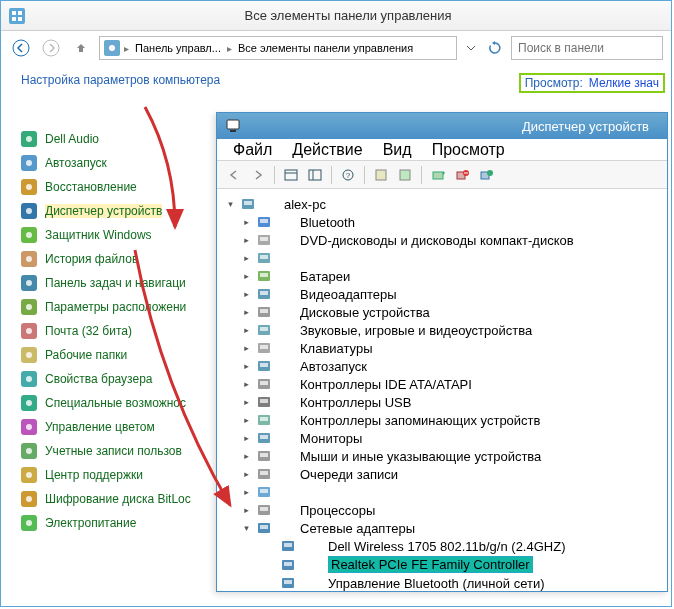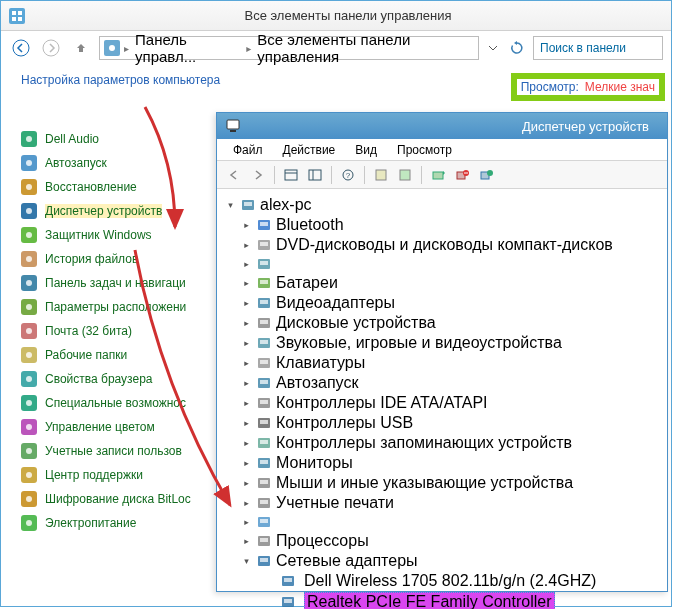--- a/index.html
+++ b/index.html
@@ -12,54 +12,54 @@
 .titlebar .appicon { width: 16px; height: 16px; margin-right: 8px; }
 .titlebar .title { flex: 1; text-align: center; color: #333; font-size: 13px; }
 
 
 .addressbar { height: 34px; display: flex; align-items: center; padding: 4px 8px; gap: 6px; }
 .navbtn { width: 24px; height: 24px; border-radius: 3px; border: 1px solid transparent; display: flex; align-items: center; justify-content: center; color: #888; font-size: 13px; cursor: pointer; }
 .navbtn.enabled { color: #1a6fb8; }
 .breadcrumb { flex: 1; border: 1px solid #bcbcbc; height: 24px; display: flex; align-items: center; padding: 0 4px; gap: 4px; background: #fff; }
 .breadcrumb .bicon { width: 16px; height: 16px; }
 .breadcrumb .sep { color: #777; font-size: 10px; }
-.breadcrumb .crumb { font-size: 15px; color: #000; padding: 0 2px; }
+.breadcrumb .crumb { font-size: 11px; color: #000; padding: 0 2px; }
 .refreshbtn { width: 20px; height: 20px; display: flex; align-items: center; justify-content: center; color: #3a7fb5; cursor: pointer; }
-.searchbox { border: 1px solid #bcbcbc; height: 24px; width: 130px; display: flex; align-items: center; padding: 0 6px; color: #0369a1; }
+.searchbox { border: 1px solid #bcbcbc; height: 24px; width: 152px; display: flex; align-items: center; padding: 0 6px; color: #737373; }
 
 
 .mainarea { display: flex; padding: 8px 0 0 20px; position: relative; }
 .heading { color: #2663b7; font-size: 12px; margin-bottom: 20px; }
-.viewby { position: absolute; right: 6px; top: 8px; border: 6px solid #84cc16; padding: 1px 4px; font-size: 12px; display: flex; gap: 6px; }
+.viewby { position: absolute; right: 6px; top: 8px; border: 2px solid #84cc16; padding: 1px 4px; font-size: 12px; display: flex; gap: 6px; }
 .viewby .lbl { color: #2663b7; }
-.viewby .val { color: #ef4444; }
+.viewby .val { color: #1d4ed8; }
 
 .cplinks { margin-top: 40px; }
 .cplink { display: flex; align-items: center; gap: 8px; padding: 4px 0; cursor: pointer; }
 .cplink .linkicon { width: 16px; height: 16px; flex-shrink: 0; }
 .cplink .linktext { color: #126b1f; font-size: 12px; }
 .cplink.hl .linktext { background: rgba(255,230,120,0.5); }
 
 
 .devmgr { position: absolute; left: 216px; top: 112px; width: 452px; height: 480px; background: #fff; border: 1px solid #4a90c8; box-shadow: -2px 2px 6px rgba(0,0,0,0.15); }
 .dm-title { height: 26px; background: linear-gradient(#6aa9d1, #4a90c8); display: flex; align-items: center; padding: 0 8px; color: #fff; font-size: 13px; }
 .dm-title .dmicon { width: 16px; height: 16px; margin-right: 6px; }
 .dm-title .dmtitle { flex: 1; text-align: right; padding-right: 10px; }
-.dm-menu { height: 22px; display: flex; align-items: center; padding: 0 8px; gap: 4px; font-size: 12px; border-bottom: 1px solid #d5d5d5; }
+.dm-menu { height: 22px; display: flex; align-items: center; padding: 0 8px; gap: 4px; font-size: 16px; border-bottom: 1px solid #d5d5d5; }
 .dm-menu .mi { padding: 0 8px; cursor: pointer; }
 .dm-toolbar { height: 28px; display: flex; align-items: center; padding: 0 6px; gap: 2px; border-bottom: 1px solid #d5d5d5; background: #f7f7f7; }
 .tbbtn { width: 22px; height: 22px; display: flex; align-items: center; justify-content: center; cursor: pointer; border: 1px solid transparent; }
 .tbsep { width: 1px; height: 18px; background: #c8c8c8; margin: 0 3px; }
 
 .dm-tree { padding: 6px 8px; overflow: hidden; font-size: 12px; }
 .treerow { display: flex; align-items: center; gap: 4px; padding: 1px 0; cursor: pointer; white-space: nowrap; }
 .treerow .exp { width: 11px; height: 11px; display: flex; align-items: center; justify-content: center; font-size: 9px; color: #555; }
 .treerow .nodeicon { width: 16px; height: 16px; flex-shrink: 0; }
-.treerow .nodelabel { font-size: 16px; }
-.treerow.selected .nodelabel { background: #d946ef; border: 1px dotted #3399dd; padding: 0 2px; }
+.treerow .nodelabel { font-size: 13px; margin-left: 24px; }
+.treerow.selected .nodelabel { background: #14b8a6; border: 1px dotted #3399dd; padding: 0 2px; }
 .lvl0 { margin-left: 0; }
 .lvl1 { margin-left: 16px; }
 .lvl2 { margin-left: 36px; gap: 8px; }
 
 
 .arrow { position: absolute; pointer-events: none; }
 .arrow svg { overflow: visible; }
 
 
 .mini { display: inline-flex; }
@@ -524,21 +524,21 @@
     <span class="nodelabel">Мыши и иные указывающие устройства</span>
       </div>
       <div class="treerow lvl1">
         <span class="exp">▸</span>
     <span class="nodeicon mini">
           <svg width="16" height="16">
             <rect x="2" y="3" width="12" height="10" rx="1" fill="#888" opacity="0.85"></rect>
             <rect x="4" y="5" width="8" height="4" fill="#fff" opacity="0.7"></rect>
           </svg>
         </span>
-    <span class="nodelabel">Учетные печати</span>
+    <span class="nodelabel">Очереди записи</span>
       </div>
       <div class="treerow lvl1">
         <span class="exp">▸</span>
     <span class="nodeicon mini">
           <svg width="16" height="16">
             <rect x="2" y="3" width="12" height="10" rx="1" fill="#59c" opacity="0.85"></rect>
             <rect x="4" y="5" width="8" height="4" fill="#fff" opacity="0.7"></rect>
           </svg>
         </span>
       </div>

